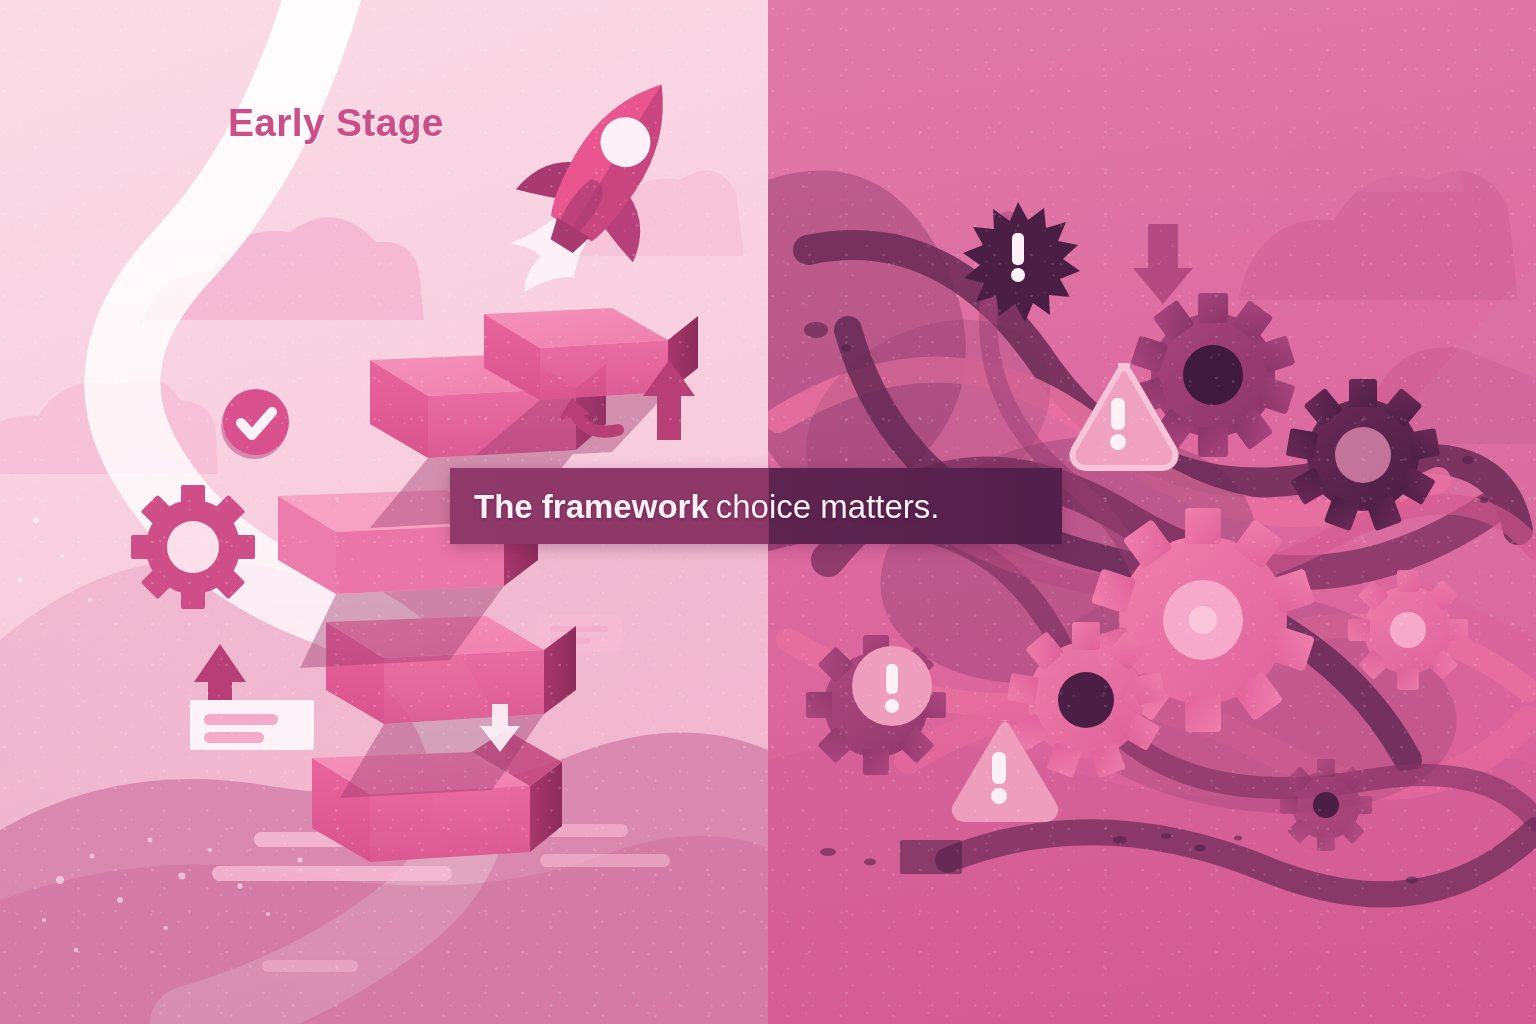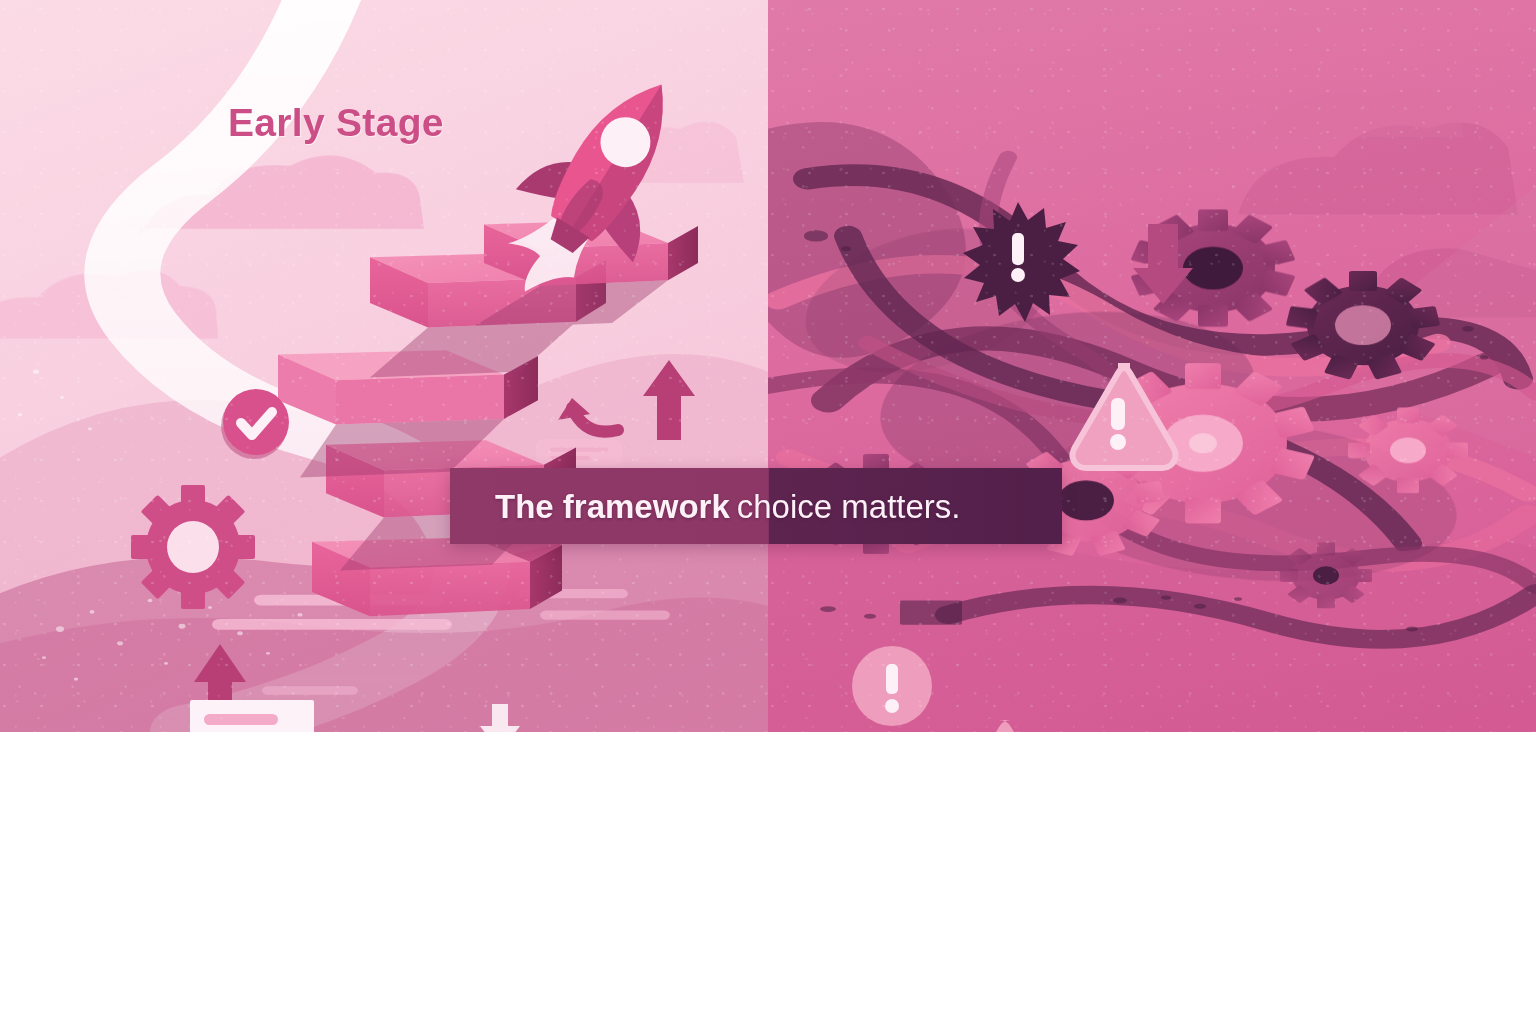--- a/index.html
+++ b/index.html
@@ -2,21 +2,21 @@
 <html><head>
 <meta charset="utf-8">
 <title>Framework Choice Illustration</title>
 <style>
   html,body{margin:0;padding:0;background:#fff;}
   body{font-family:"Liberation Sans", sans-serif;}
 
   #stage{
     position:relative;
     width:1536px;
-    height:732px;
+    height:1024px;
     overflow:hidden;
     background:#f9d3e0;
   }
 
   
   .half{position:absolute;top:0;height:100%;overflow:hidden;}
   #left-half{left:0;width:768px;
     background:linear-gradient(160deg,#fbdbe6 0%,#f8cfdf 45%,#f4bed4 100%);}
   #right-half{left:768px;width:768px;
     background:linear-gradient(170deg,#e07aa8 0%,#dd6ca0 40%,#d65c95 100%);}
@@ -48,21 +48,21 @@
 
   
   #banner{
     position:absolute;left:450px;top:468px;width:612px;height:76px;
     background:linear-gradient(90deg,#8e3968 0%,#8c3766 52%,#5e2450 52.2%,#52204a 100%);
     display:flex;align-items:center;
     box-shadow:0 4px 14px rgba(90,25,70,.3);
     z-index:40;
   }
   #banner .banner-inner{
-    padding-left:45px;white-space:nowrap;color:#fdf0f6;
+    padding-left:24px;white-space:nowrap;color:#fdf0f6;
     font-size:33px;line-height:1;
     text-shadow:0 1px 3px rgba(60,15,50,.45);
   }
   #banner .bold{font-weight:bold;}
   #banner .light{font-weight:normal;margin-left:7px;}
 
   
   .icon{position:absolute;}
   .icon svg{display:block;overflow:visible;}
 </style>

